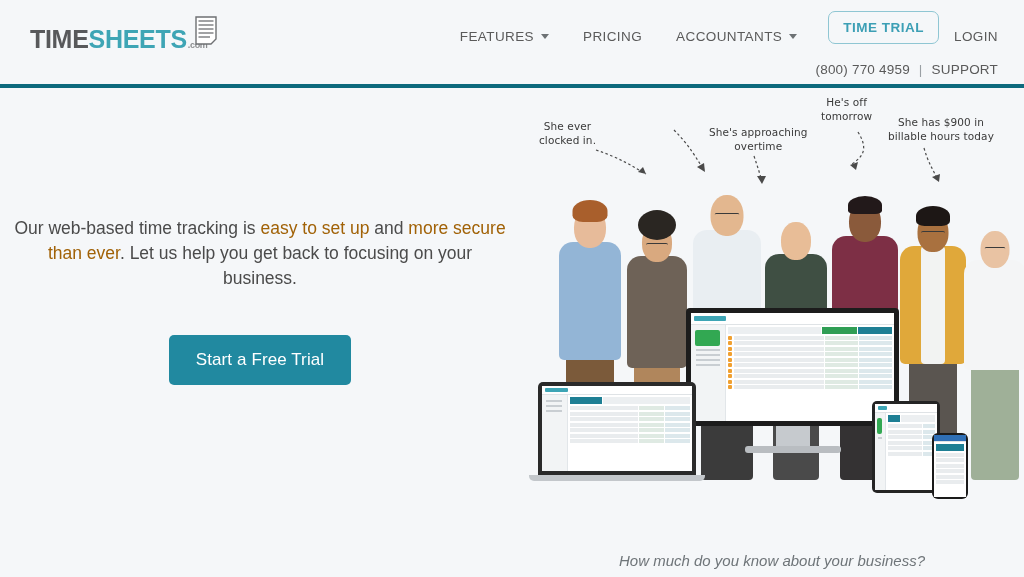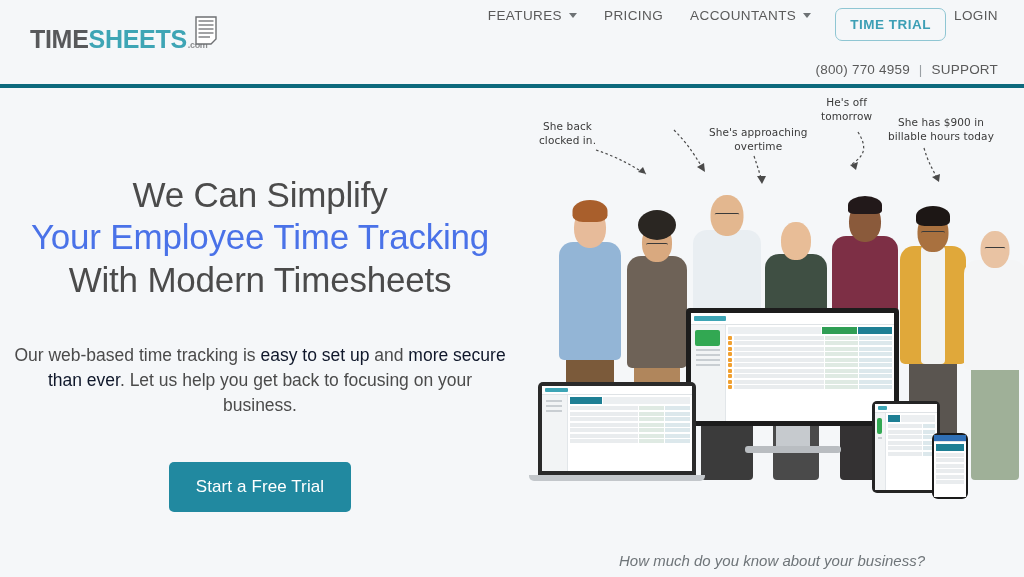--- a/index.html
+++ b/index.html
@@ -52,22 +52,22 @@
     margin-left: -14px;
     margin-bottom: 6px;
   }
   .logo-icon svg { display: block; }
 
   .nav {
     position: absolute;
     right: 14px;
     top: 8px;
     display: flex;
-    align-items: flex-start;
-    gap: 1px;
+    align-items: flex-end;
+    gap: 8px;
     height: 36px;
   }
   .nav-item {
     color: #5a5a5a;
     font-size: 13.5px;
     letter-spacing: 0.4px;
     padding: 0 13px;
     display: flex;
     align-items: center;
     gap: 7px;
@@ -137,21 +137,21 @@
     letter-spacing: -0.2px;
   }
   .headline .blue { color: #4a72e8; }
   .subtext {
     margin-top: 42px;
     padding: 0 12px;
     font-size: 17.5px;
     line-height: 1.43;
     color: #4b4b4b;
   }
-  .subtext .link { color: #0f172a; }
+  .subtext .link { color: #a16207; }
 
   .cta-row {
     margin-top: 44px;
     display: flex;
     justify-content: center;
     gap: 62px;
   }
   .cta-btn {
     background: #2189a0;
     color: #ffffff;
@@ -315,37 +315,32 @@
   <div class="subheader">
     <span>(800) 770 4959</span>
     <span class="sep">|</span>
     <span>SUPPORT</span>
   </div>
 </div>
 
 <div class="hero">
 
   <div class="hero-left">
-    <h1 class="headline">
-      <span>We Can Simplify</span><br>
-      <span class="blue">Your Employee Time Tracking</span><br>
-      <span>With Modern Timesheets</span>
-    </h1>
 
     <p class="subtext"><span>Our web-based time tracking is </span><span class="link">easy to set up</span><span> and </span><span class="link">more secure than ever</span><span>. Let us help you get back to focusing on your business.</span></p>
 
     <div class="cta-row">
       <button class="cta-btn">Start a Free Trial</button>
     </div>
   </div>
 
   <div class="hero-right">
 
     <div class="annotation ann-1">
-      <span>She back</span><br>
+      <span>She ever</span><br>
       <span>clocked in.</span>
     </div>
     <div class="annotation ann-3">
       <span>She's approaching</span><br>
       <span>overtime</span>
     </div>
     <div class="annotation ann-4">
       <span>He's off</span><br>
       <span>tomorrow</span>
     </div>

